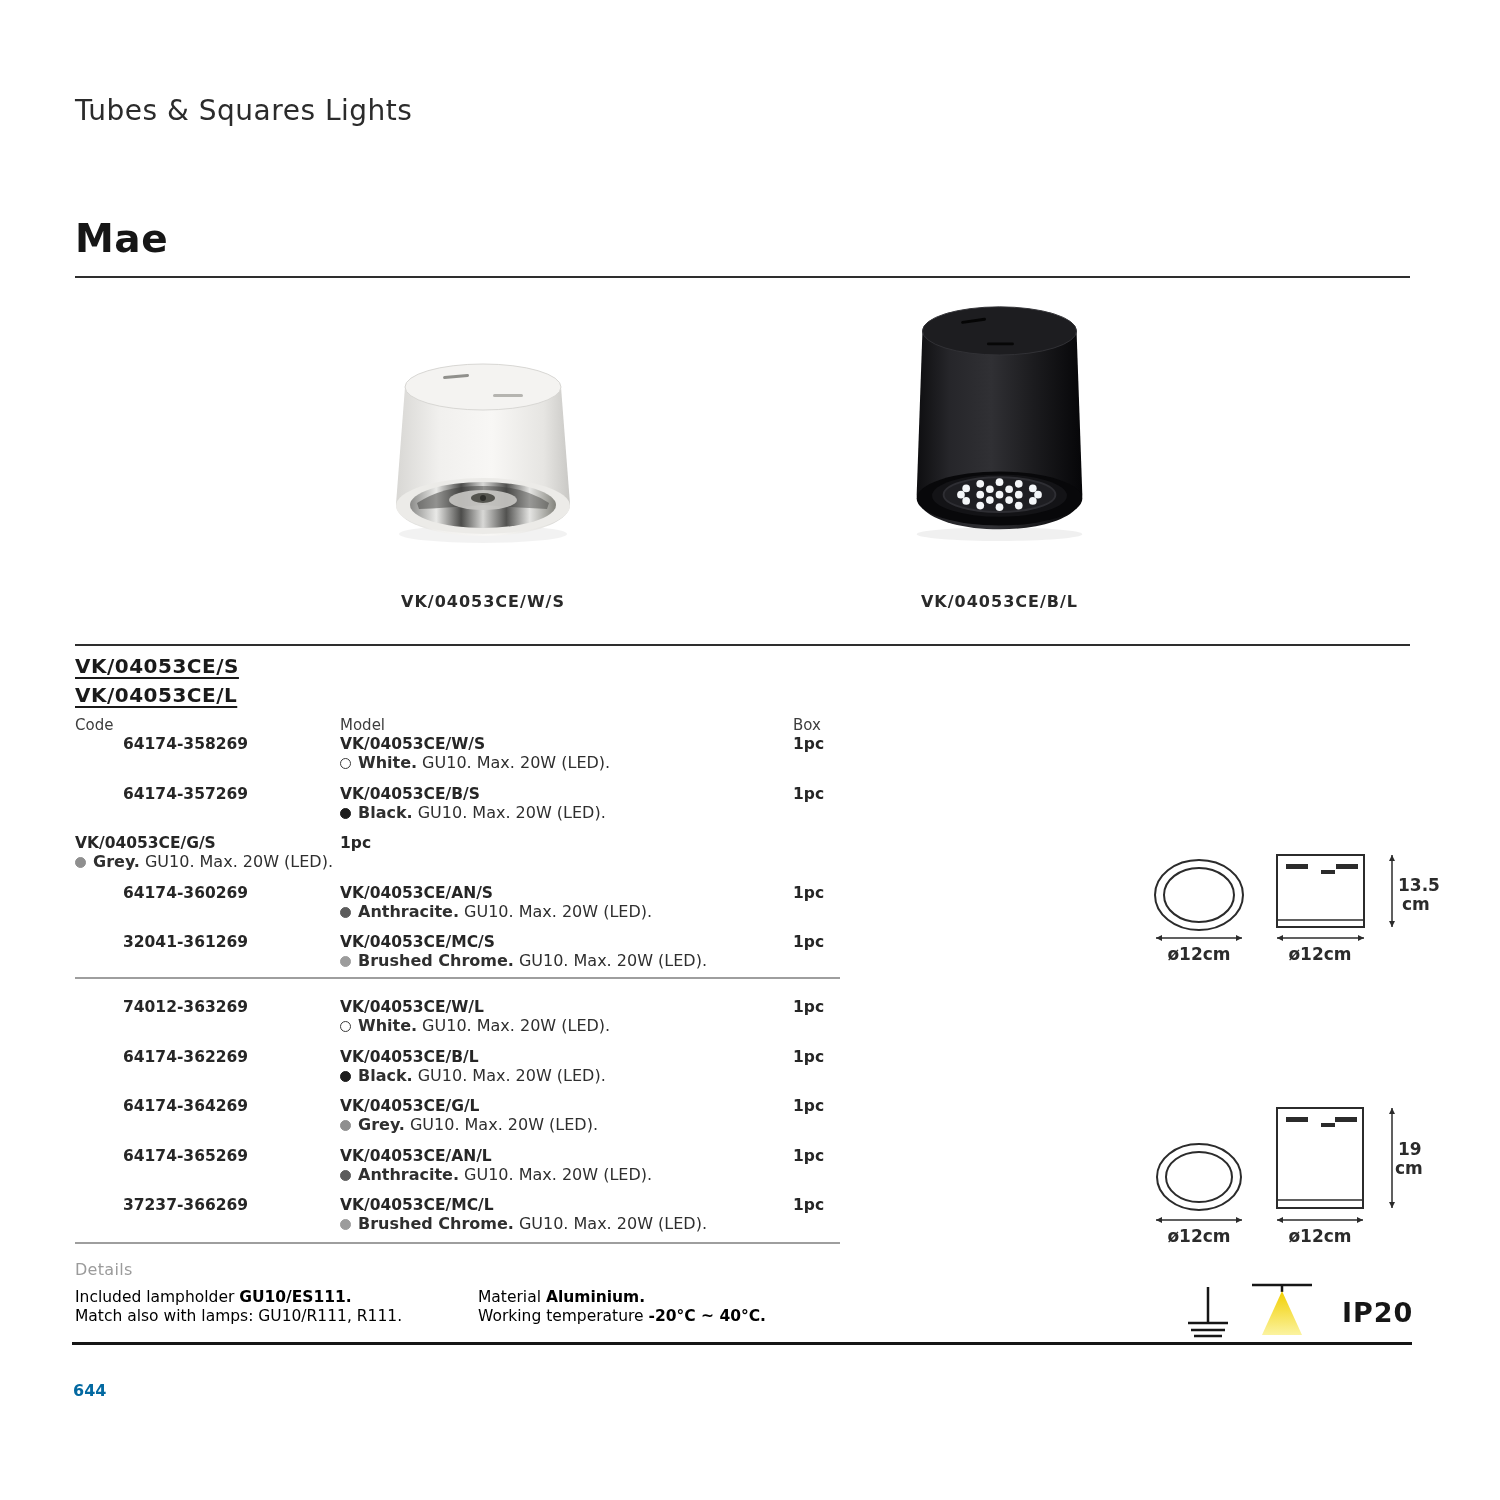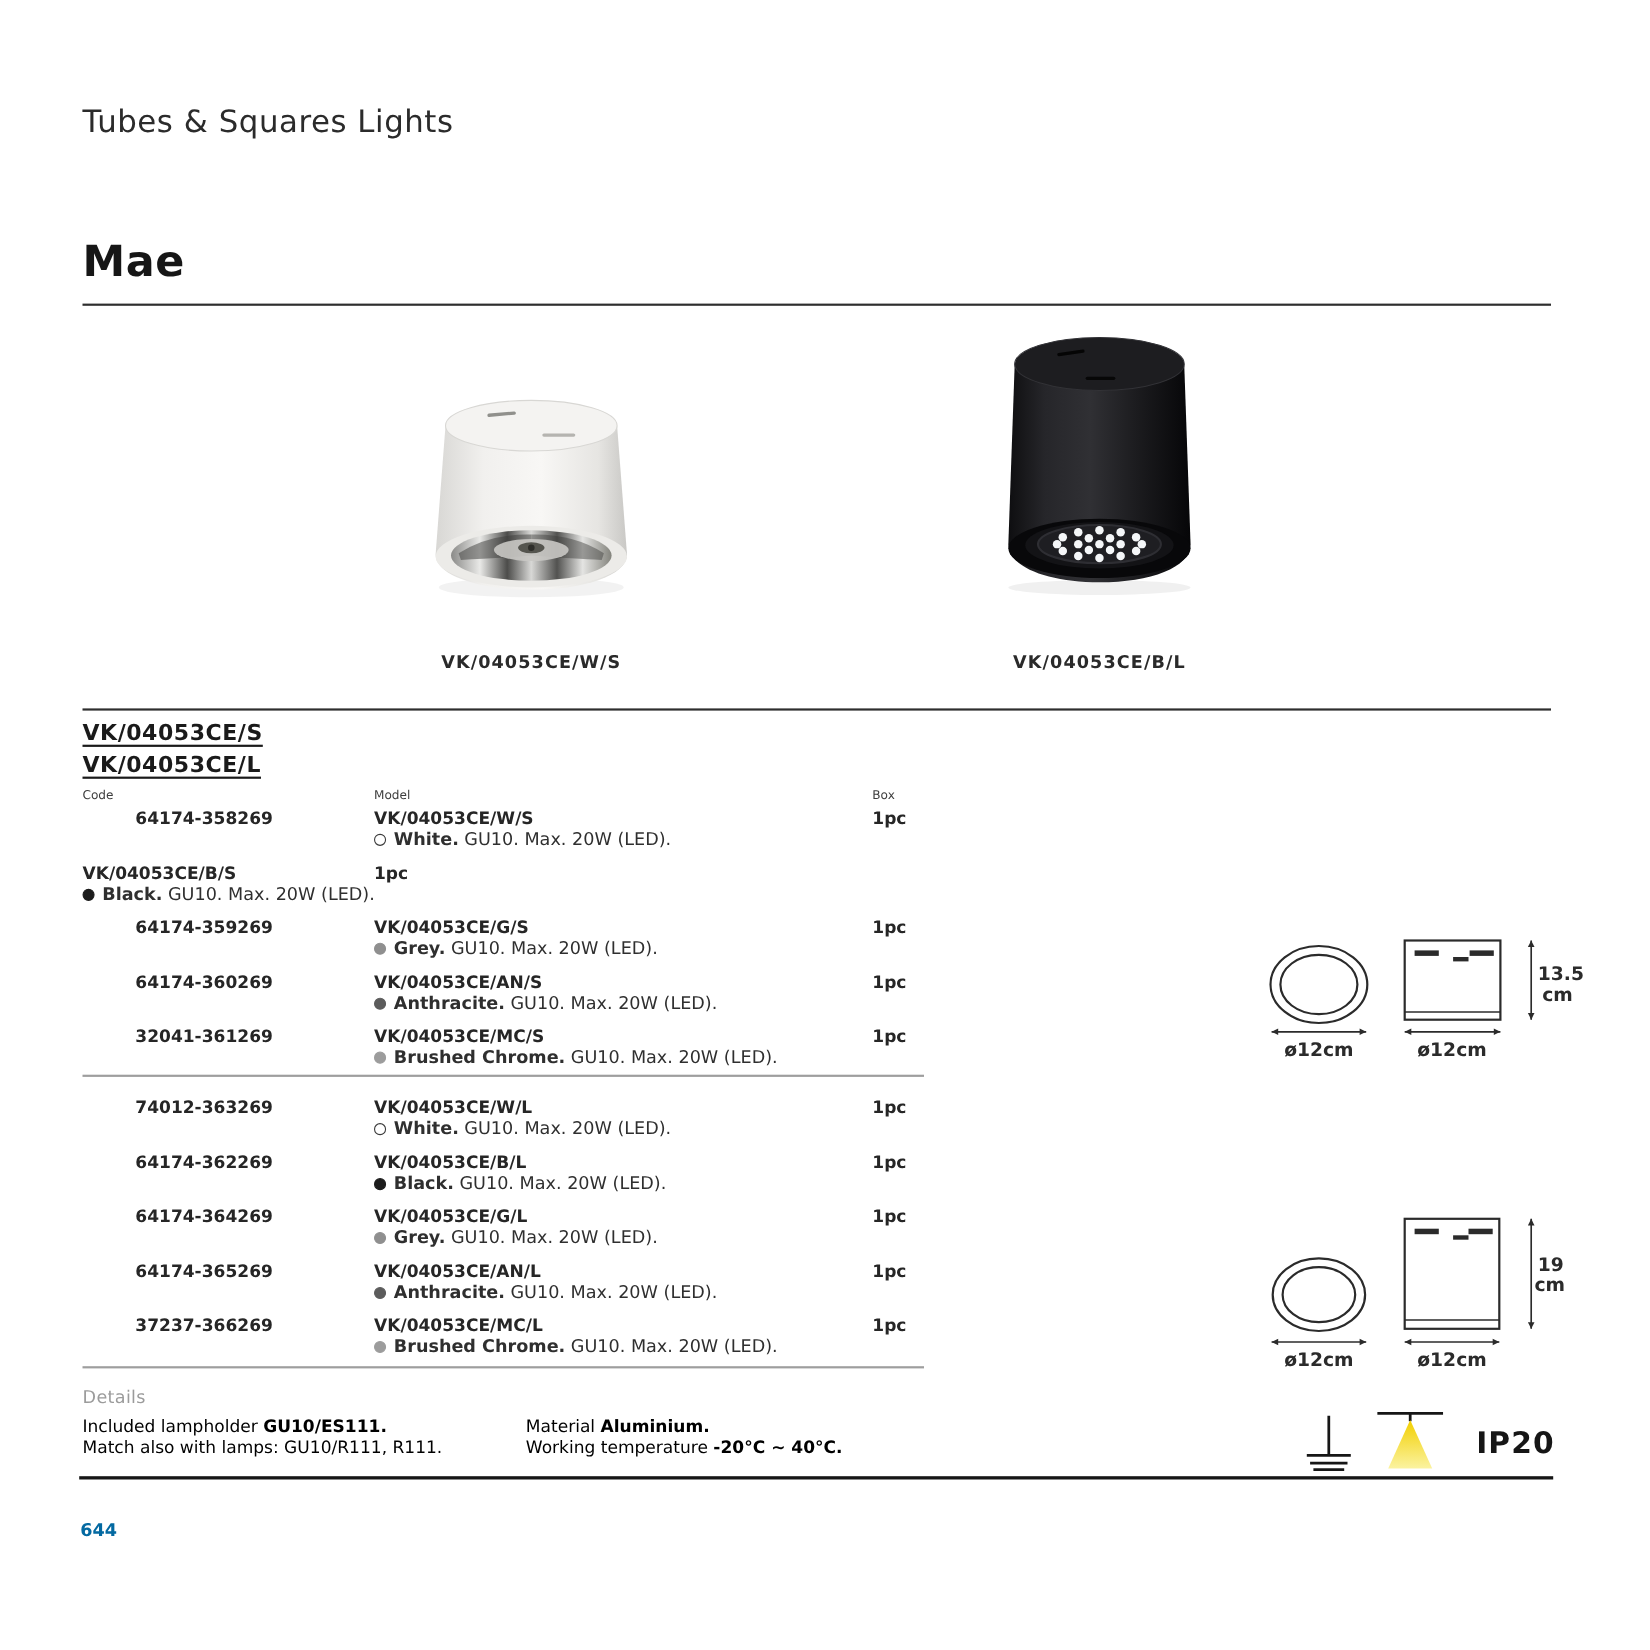--- a/index.html
+++ b/index.html
@@ -15,21 +15,21 @@
   .rule-thick{position:absolute;background:#161616;height:3px;}
 
   .photo{position:absolute;}
   .caption{position:absolute;font-size:16px;font-weight:600;letter-spacing:1px;color:#2a2a2a;text-align:center;}
 
   .family-codes{left:75px;top:654px;}
   .family-code{font-size:20px;font-weight:700;letter-spacing:.5px;color:#1a1a1a;
                text-decoration:underline;text-underline-offset:4px;margin-bottom:5px;}
 
   .thead,.trow{position:absolute;left:75px;width:775px;display:grid;grid-template-columns:265px 453px 57px;}
-  .thead{font-size:11px;color:#3d3d3d;}
+  .thead{font-size:15px;color:#3d3d3d;}
   .c-code{font-size:15.5px;font-weight:700;color:#262626;margin-left:48px;}
   .m-name{font-size:15.5px;font-weight:700;color:#262626;}
   .m-desc{font-size:16px;color:#2f2f2f;margin-top:0;white-space:nowrap;}
   .c-box{font-size:15.5px;font-weight:700;color:#262626;}
   .dot{display:inline-block;width:11px;height:11px;border-radius:50%;
        border:1.5px solid transparent;vertical-align:-1px;margin-right:7px;box-sizing:border-box;}
   .cname{font-weight:700;margin-right:5px;}
 
   .details-heading{left:75px;top:1260px;font-size:16px;color:#9b9b9b;letter-spacing:.3px;}
   .details-col{position:absolute;top:1288px;font-size:15.5px;line-height:19px;color:#000000;}
@@ -147,31 +147,31 @@
     <div>
       <div class="m-name">VK/04053CE/W/S</div>
       <div class="m-desc">
         <span class="dot" style="background-color: rgb(255, 255, 255); border-color: rgb(58, 58, 58);"></span><span class="cname">White.</span><span>GU10. Max. 20W (LED).</span>
       </div>
     </div>
     <div class="c-box">1pc</div>
   </div>
 
   <div class="trow" style="top:785px;">
+    <div class="c-code">64174-357269</div>
     <div>
       <div class="m-name">VK/04053CE/B/S</div>
       <div class="m-desc">
         <span class="dot" style="background-color: rgb(28, 28, 28); border-color: rgb(28, 28, 28);"></span><span class="cname">Black.</span><span>GU10. Max. 20W (LED).</span>
       </div>
     </div>
     <div class="c-box">1pc</div>
   </div>
 
   <div class="trow" style="top:834px;">
-    <div class="c-code">64174-359269</div>
     <div>
       <div class="m-name">VK/04053CE/G/S</div>
       <div class="m-desc">
         <span class="dot" style="background-color: rgb(143, 143, 143); border-color: rgb(143, 143, 143);"></span><span class="cname">Grey.</span><span>GU10. Max. 20W (LED).</span>
       </div>
     </div>
     <div class="c-box">1pc</div>
   </div>
 
   <div class="trow" style="top:884px;">

